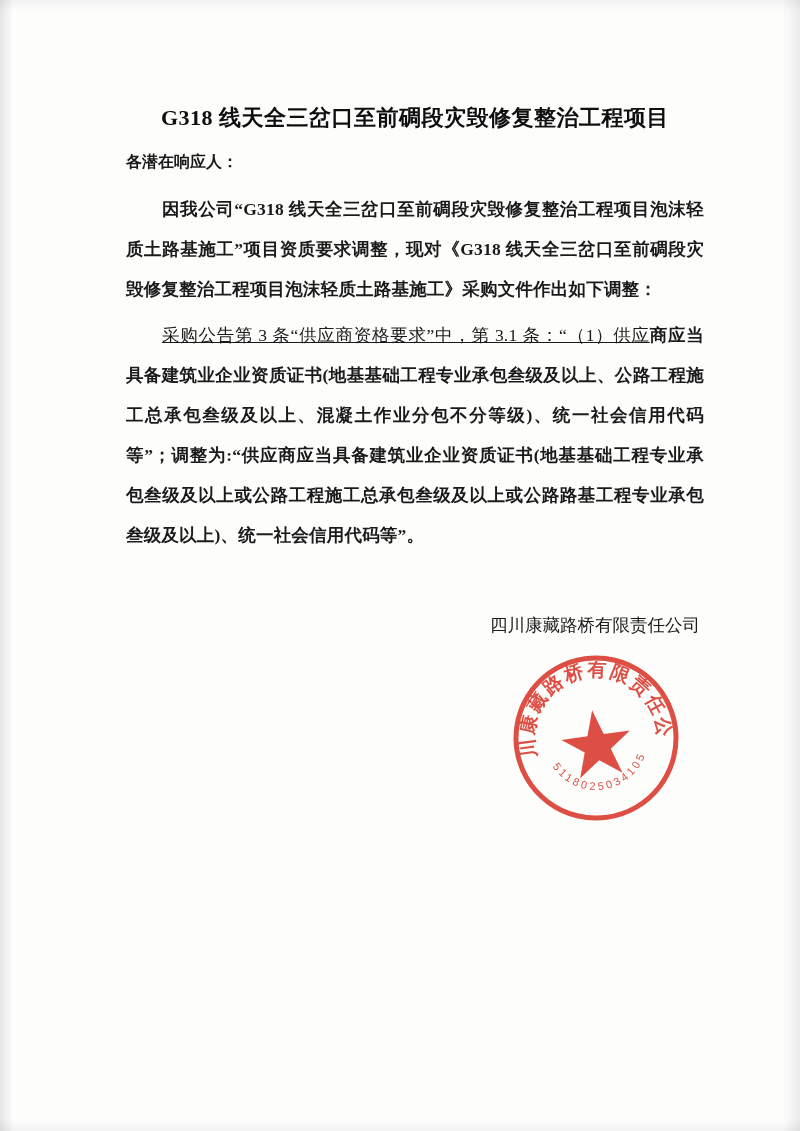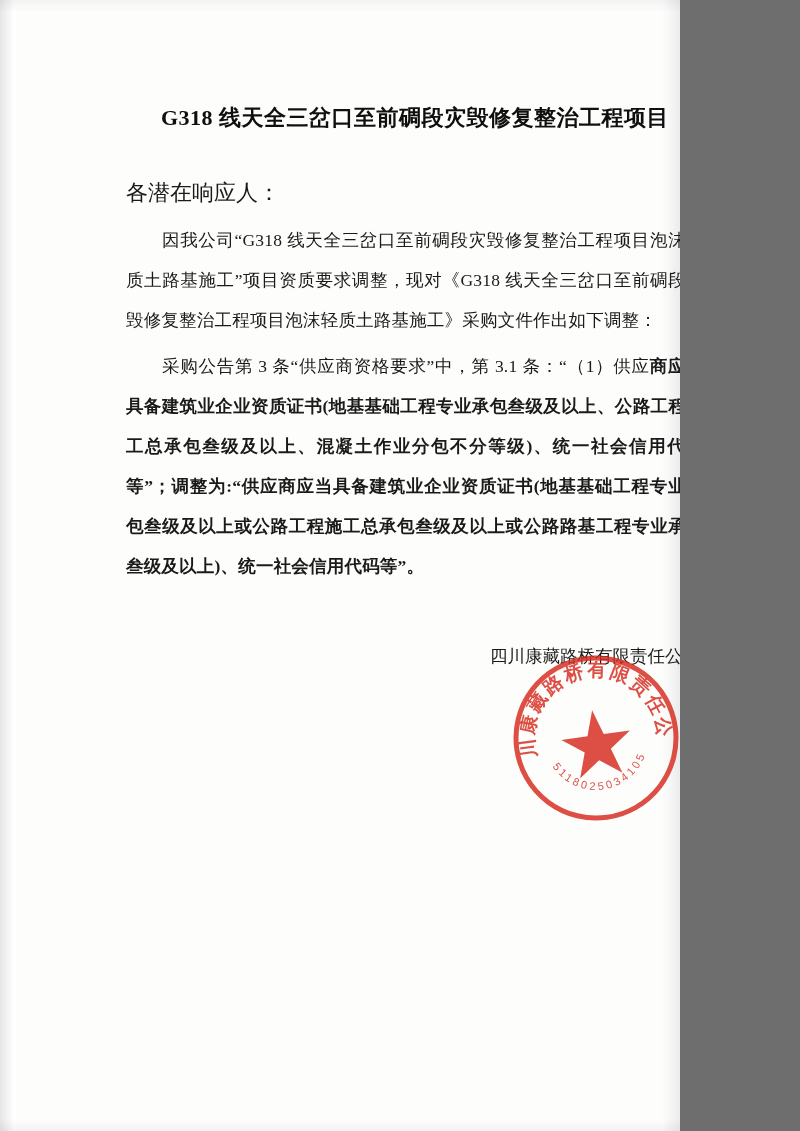--- a/index.html
+++ b/index.html
@@ -2,21 +2,21 @@
 <html><head>
 <meta charset="utf-8">
 <style>
   html, body {
     margin: 0;
     padding: 0;
     background: #6e6e6e;
   }
   .page {
     position: relative;
-    width: 680px;
+    width: 800px;
     height: 1131px;
     background: #ffffff;
     overflow: hidden;
     font-family: "Liberation Serif", "DejaVu Serif", serif;
     color: #1a1a1a;
   }
   
   .scan-tint {
     position: absolute;
     inset: 0;
@@ -46,36 +46,37 @@
     font-weight: bold;
     font-size: 22px;
     line-height: 43px;
     letter-spacing: 0.5px;
     color: #0f0f0f;
   }
   .title .line2 {
     display: block;
   }
   .salutation {
-    margin-top: 39px;
-    font-size: 22px;
+    margin-top: 8px;
+    font-size: 16px;
     line-height: 30px;
     text-indent: 0;
+    font-weight: bold;
   }
   p.body-par {
     margin: 0;
     font-size: 17.5px;
     line-height: 40px;
     text-align: justify;
     text-indent: 36px;
     letter-spacing: 0.2px;
   }
-  p.par-1 { margin-top: 12px; }
+  p.par-1 { margin-top: 12px; font-weight: bold; }
   p.par-2 { margin-top: 6px; font-weight: bold; }
-  p.par-2 .reg { font-weight: normal; }
+  p.par-2 .reg { font-weight: normal; text-decoration: underline; }
   .signature {
     margin-top: 50px;
     text-align: right;
     font-size: 17.5px;
     line-height: 40px;
     padding-right: 4px;
   }
   .sig-date {
     text-align: right;
     font-size: 17.5px;

